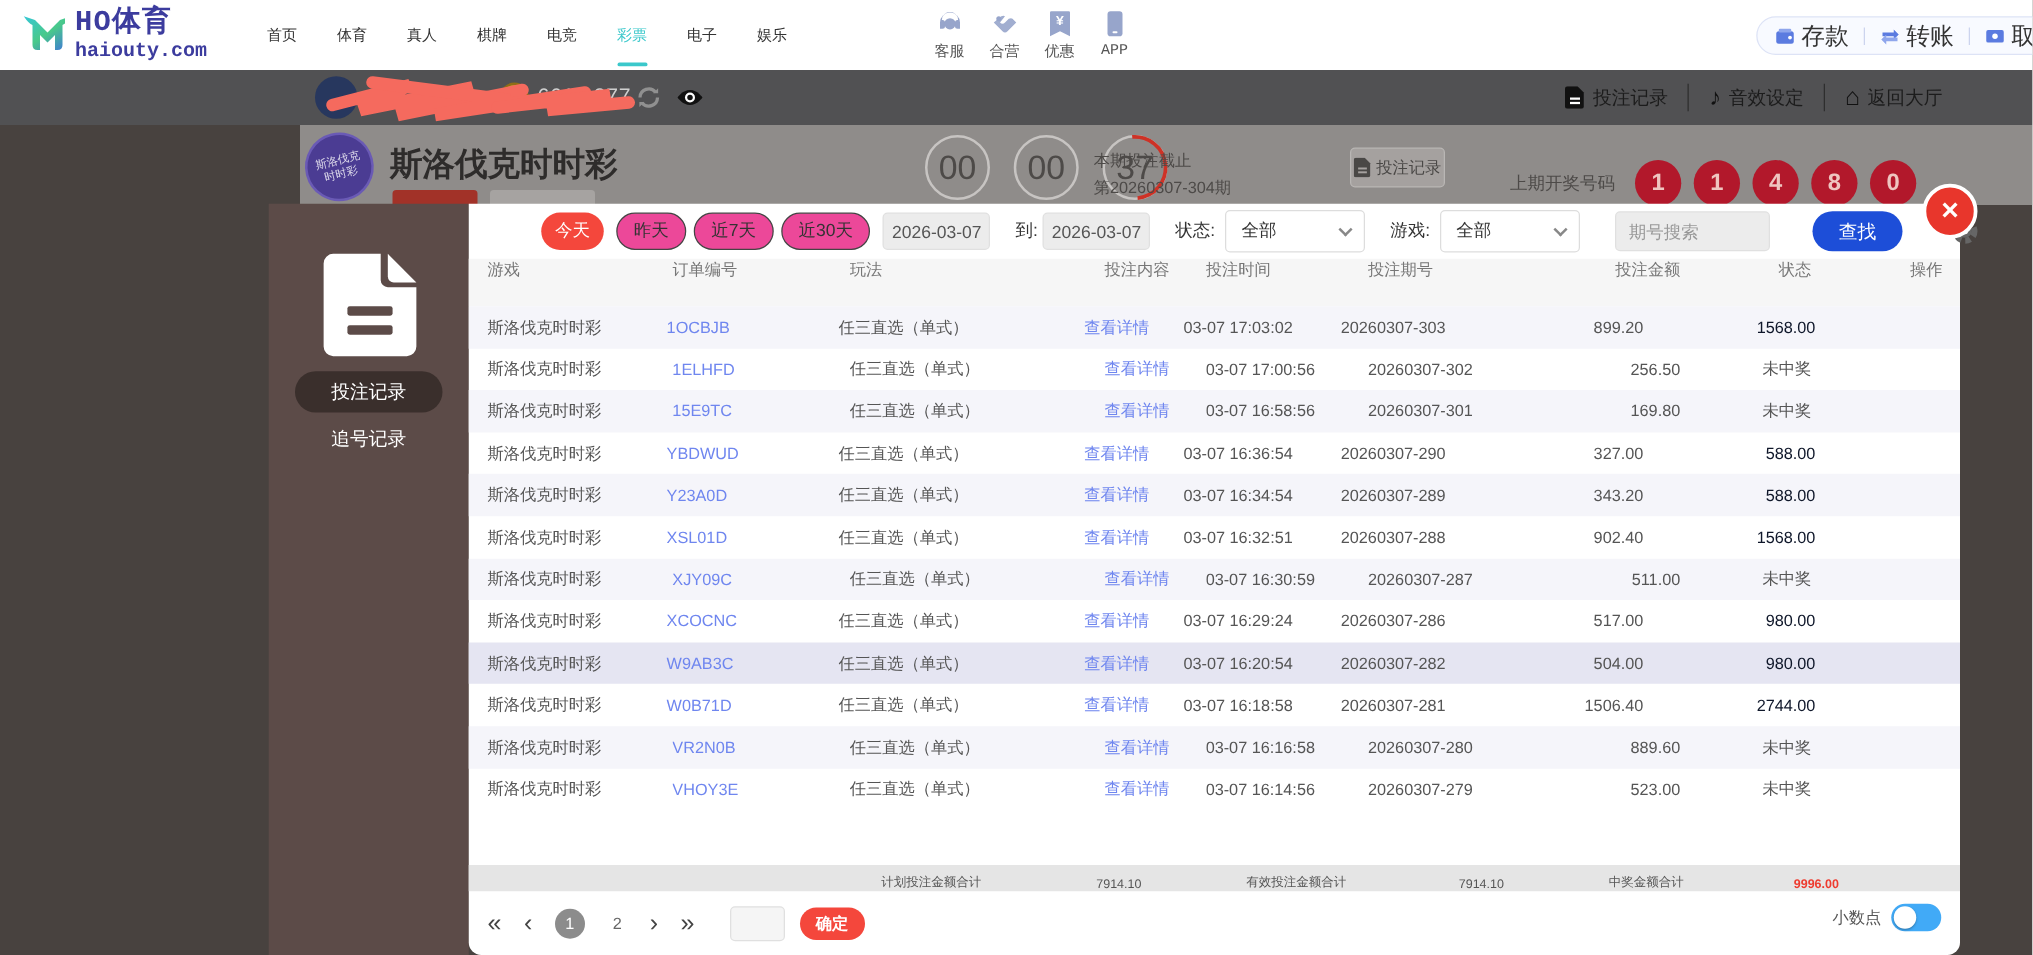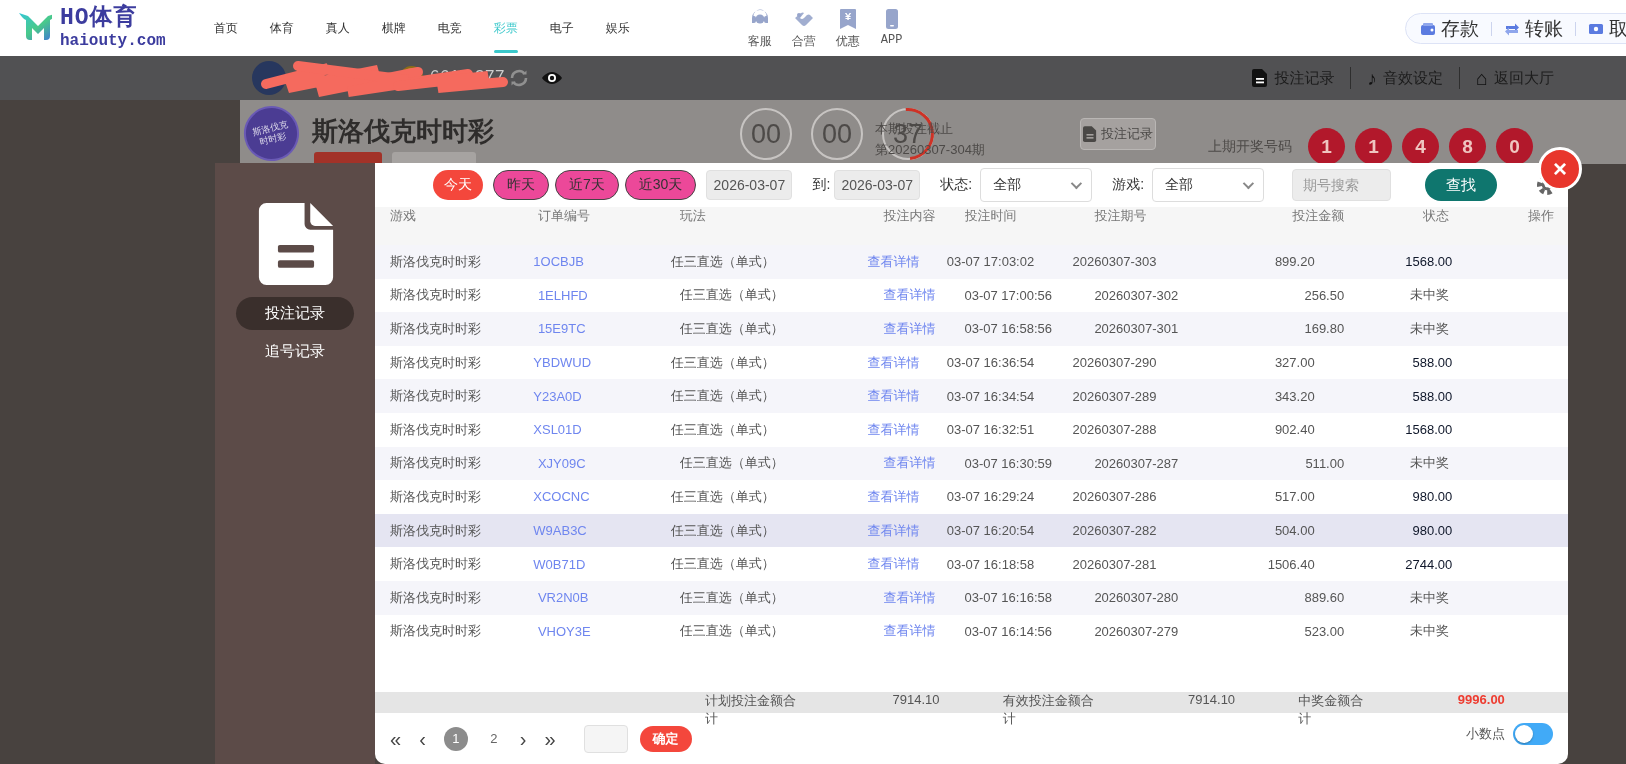--- a/index.html
+++ b/index.html
@@ -70,41 +70,41 @@
 
   
   .filters { position:absolute; left:0; top:0; width:100%; height:44px; display:flex; align-items:center; padding-left:28px;margin-left:30px; }
   .pill { height:30px; border-radius:15px; display:flex; align-items:center; justify-content:center; font-size:14px; cursor:pointer; white-space:nowrap; }
   .pill.red { background:#f4473c; color:#fff; width:50px; margin-right:10px; }
   .pill.ghost { border:1px solid #444; color:#333; background:#ec4899; padding:0 13px; margin-right:6px; }
   .date-box { width:86px; height:30px; background:#ececec; border:1px solid #e0e0e0; border-radius:4px; font-size:14px; color:#555; display:flex; align-items:center; justify-content:center; margin-left:4px; cursor:pointer; white-space:nowrap; }
   .flabel { font-size:14px; color:#333; margin-left:20px; white-space:nowrap; }
   .select { width:112px; height:34px; border:1px solid #ddd; border-radius:4px; background:#fff; display:flex; align-items:center; justify-content:space-between; padding:0 12px; margin-left:8px; font-size:14px; color:#333; cursor:pointer; }
   .chev { width:8px; height:8px; border-right:2px solid #888; border-bottom:2px solid #888; transform:rotate(45deg) translateY(-2px); }
-  .search-input { width:99px; height:32px; background:#ececec; border:1px solid #e0e0e0; border-radius:4px; margin-left:28px; font-size:14px; color:#555; padding:0 10px; font-family:inherit; }
+  .search-input { width:124px; height:32px; background:#ececec; border:1px solid #e0e0e0; border-radius:4px; margin-left:28px; font-size:14px; color:#555; padding:0 10px; font-family:inherit; }
   .search-input::placeholder { color:#999; }
-  .find-btn { width:72px; height:32px; border:none; border-radius:16px; background:#0f766e; color:#fff; font-size:15px; margin-left:34px; cursor:pointer; font-family:inherit; }
+  .find-btn { width:72px; height:32px; border:none; border-radius:16px; background:#1d4ed8; color:#fff; font-size:15px; margin-left:34px; cursor:pointer; font-family:inherit; }
   .gear { margin-left:38px; cursor:pointer; display:flex; }
 
   
   .thead { position:absolute; left:0; top:44px; width:100%; height:38px; background:#f6f6f6; display:flex; align-items:flex-start; padding:0 14px 0 15px; font-size:13px; color:#777; }
   .tbody { position:absolute; left:0; top:82px; width:100%; }
   .trow { display:flex; align-items:center; height:33.6px; padding:0 14px 0 15px; font-size:13px; color:#555; }
   .trow.stripe { background:#f5f5fa; }
   .trow.hl { background:#e5e5f2; }
   .c { white-space:nowrap; overflow:hidden; }
   .c1 { width:148px; } .c2 { width:142px; } .c3 { width:175px; }
   .c4 { width:110px; text-align:center; } .c5 { width:130px; }
   .c6 { width:150px; } .c7 { width:100px; text-align:right; }
   .c8 { width:105px; text-align:right; } .c9 { width:105px; text-align:right; }
   .link { color:#6f86ef; cursor:pointer; }
   .win { color:#0f172a;margin-left:36px; }
 
   
-  .totals { position:absolute; left:0; top:529px; width:100%; height:21px; background:#e5e5e5; display:flex; align-items:flex-start; font-size:13px; color:#555; }
+  .totals { position:absolute; left:0; top:529px; width:100%; height:21px; background:#e5e5e5; display:flex; align-items:flex-end; font-size:10px; color:#555; }
   .totals .tlabel { margin-left:0; }
   .totals .tval { width:120px; text-align:left; }
   .tot-win { color:#ee3b2f; font-weight:bold; }
   .pager { position:absolute; left:0; top:550px; width:100%; height:51px; display:flex; align-items:center; padding:0 15px; }
   .pg-arrow { font-size:20px; color:#444; margin-right:18px; cursor:pointer; line-height:1; }
   .pg-num { width:24px; height:24px; border-radius:50%; display:flex; align-items:center; justify-content:center; font-size:13px; color:#666; margin-right:14px; cursor:pointer; }
   .pg-num.cur { background:#8c8c8c; color:#fff; }
   .pg-input { width:44px; height:28px; background:#f5f5f5; border:1px solid #e0e0e0; border-radius:4px; margin:0 12px 0 10px; font-family:inherit; padding:0 6px; font-size:13px; }
   .confirm-btn { width:52px; height:26px; border:none; border-radius:13px; background:#f4473c; color:#fff; font-size:13px; font-weight:bold; cursor:pointer; font-family:inherit; }
   .decimal { position:absolute; right:15px; top:560px; display:flex; align-items:center; }

